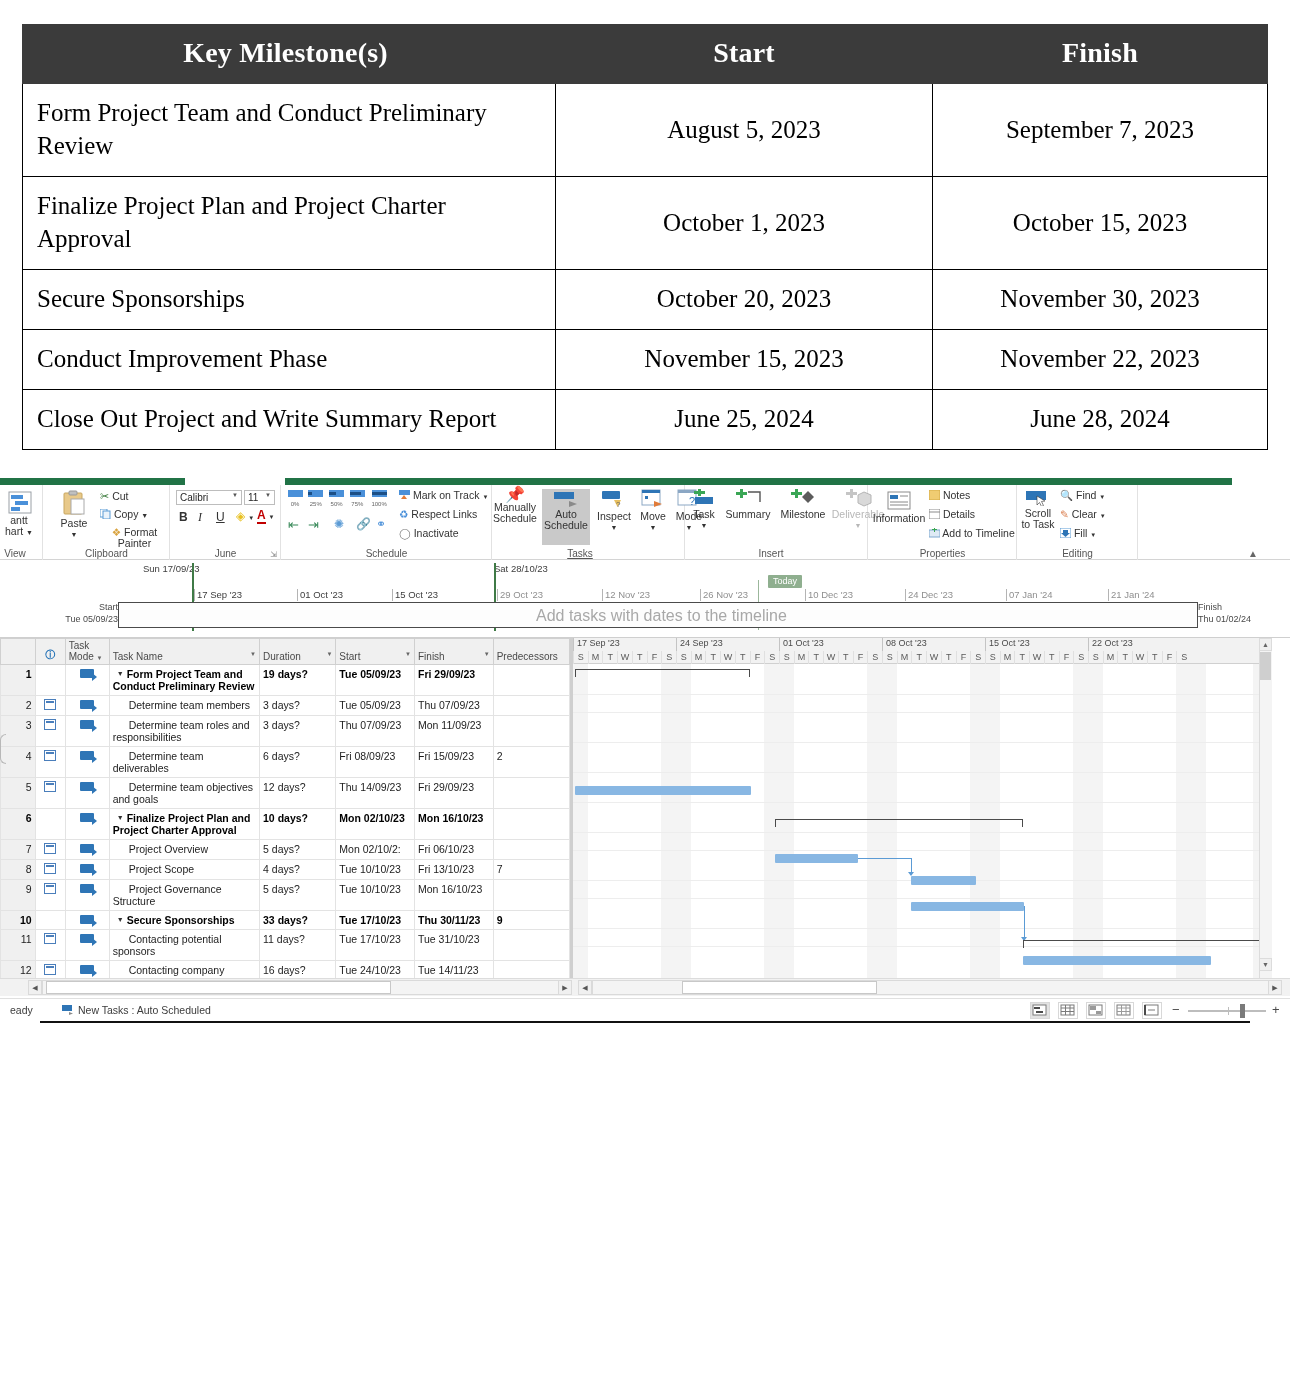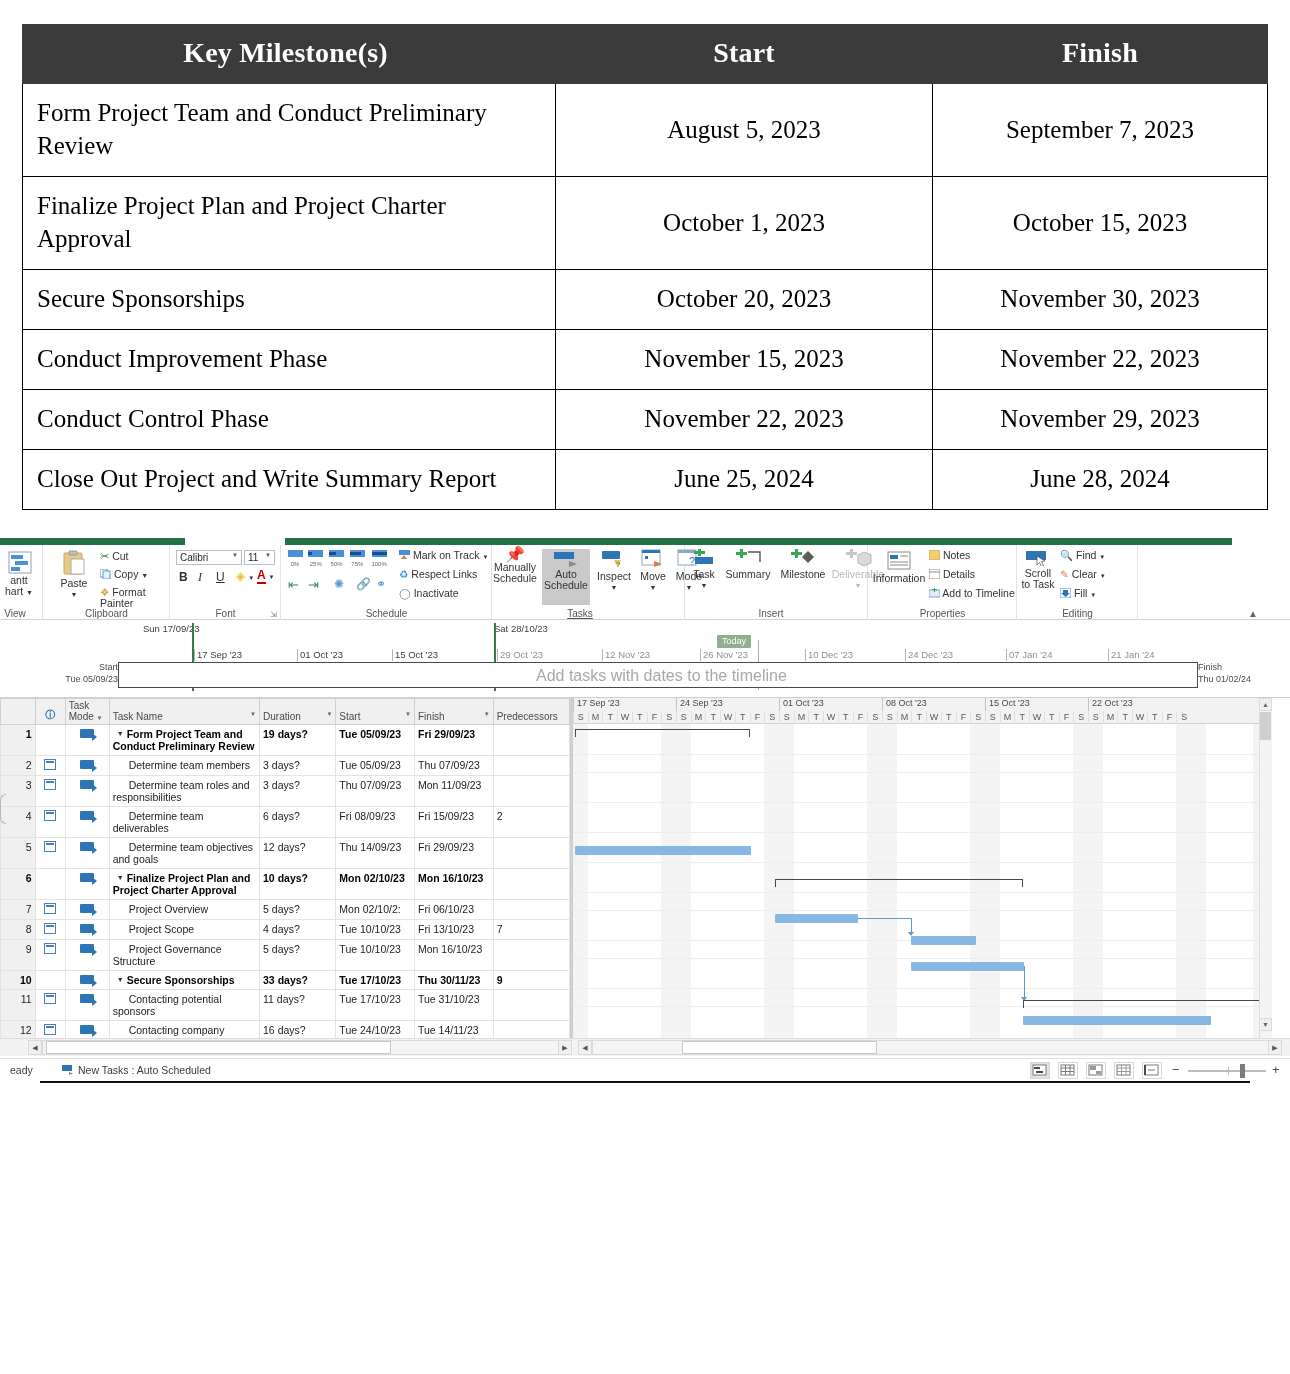--- a/index.html
+++ b/index.html
@@ -80,21 +80,21 @@
     text-align: center; font-size: 10px; color: #555;
   }
   .rbtn {
     position: absolute;
     text-align: center;
     font-size: 10.5px;
     color: #333;
     line-height: 11px;
     cursor: default;
   }
-  .rbtn.small { text-align: left; }
+  .rbtn.small { text-align: center; }
   .ricon { display: inline-block; }
 
   
   #timeline {
     position: absolute; top: 82px; left: 0; width: 1290px; height: 78px;
     background: #ffffff; border-bottom: 1px solid #cfcfcf;
   }
   .tl-label { position: absolute; font-size: 9.5px; color: #3d3d3d; }
   .tl-tick { position: absolute; width: 1px; background: #b4b4b4; }
   .tl-green { position: absolute; width: 1.5px; background: #3f7a46; }
@@ -226,25 +226,20 @@
         <td class="cell-name">Secure Sponsorships</td>
         <td class="cell-date">October 20, 2023</td>
         <td class="cell-date">November 30, 2023</td>
       </tr>
       <tr>
         <td class="cell-name">Conduct Improvement Phase</td>
         <td class="cell-date">November 15, 2023</td>
         <td class="cell-date">November 22, 2023</td>
       </tr>
       <tr>
-        <td class="cell-name">Conduct Control Phase</td>
-        <td class="cell-date">November 22, 2023</td>
-        <td class="cell-date">November 29, 2023</td>
-      </tr>
-      <tr>
         <td class="cell-name">Close Out Project and Write Summary Report</td>
         <td class="cell-date">June 25, 2024</td>
         <td class="cell-date">June 28, 2024</td>
       </tr>
     </tbody>
   </table>
 </div>
 
 <div id="project-app">
 
@@ -317,21 +312,21 @@
       <div class="rbtn" style="left:27px;top:27px;font-style:italic;font-size:12px;font-family:'Liberation Serif',serif;"><span>I</span></div>
       <div class="rbtn" style="left:45px;top:27px;text-decoration:underline;font-size:12px;"><span>U</span></div>
       <div class="rbtn" style="left:65px;top:26px;">
         <span style="color:#e8c020;font-size:12px;">◈</span>
         <span style="font-size:6px;">▼</span>
       </div>
       <div class="rbtn" style="left:86px;top:25px;">
         <span style="color:#c00000;font-weight:bold;font-size:12px;border-bottom:2px solid #c00000;">A</span>
         <span style="font-size:6px;">▼</span>
       </div>
-      <div class="rgroup-label">Font</div>
+      <div class="rgroup-label">June</div>
       <span style="position:absolute;right:3px;bottom:1px;font-size:8px;color:#777;">⇲</span>
     </div>
 
     <div class="rgroup" style="left:282px;width:210px;">
       <div style="position:absolute;left:4px;top:5px;">
         <span class="pc" style="display:inline-block;width:18px;text-align:center;">
           <svg width="15" height="9">
               <rect x="0" y="0" width="15" height="7" fill="#4a90d9"></rect>
             </svg>
           <div style="font-size:6px;color:#666;">0%</div>
@@ -586,21 +581,21 @@
     <div class="tl-tick" style="left:805px;top:29px;height:12px;"></div>
     <div class="tl-label" style="left:808px;top:29px;color:#8f8f8f;">10 Dec '23</div>
     <div class="tl-tick" style="left:905px;top:29px;height:12px;"></div>
     <div class="tl-label" style="left:908px;top:29px;color:#8f8f8f;text-align:right;">24 Dec '23</div>
     <div class="tl-tick" style="left:1006px;top:29px;height:12px;"></div>
     <div class="tl-label" style="left:1009px;top:29px;color:#8f8f8f;">07 Jan '24</div>
     <div class="tl-tick" style="left:1108px;top:29px;height:12px;"></div>
     <div class="tl-label" style="left:1111px;top:29px;color:#8f8f8f;">21 Jan '24</div>
 
     <div class="tl-today-line" style="left:758px;top:20px;height:50px;"></div>
-    <div class="tl-today" style="left:717px;top:15px;">Today</div>
+    <div class="tl-today" style="left:768px;top:15px;">Today</div>
 
     <div class="tl-side" style="left:60px;top:41px;width:58px;">
       <div>Start</div>
       <div>Tue 05/09/23</div>
     </div>
     <div class="tl-band" style="left:118px;top:42px;width:1080px;height:26px;"></div>
     <div class="tl-ghost" style="left:536px;top:47px;">Add tasks with dates to the timeline</div>
     <div class="tl-side" style="left:1198px;top:41px;width:62px;text-align:left;">
       <div>Finish</div>
       <div>Thu 01/02/24</div>

